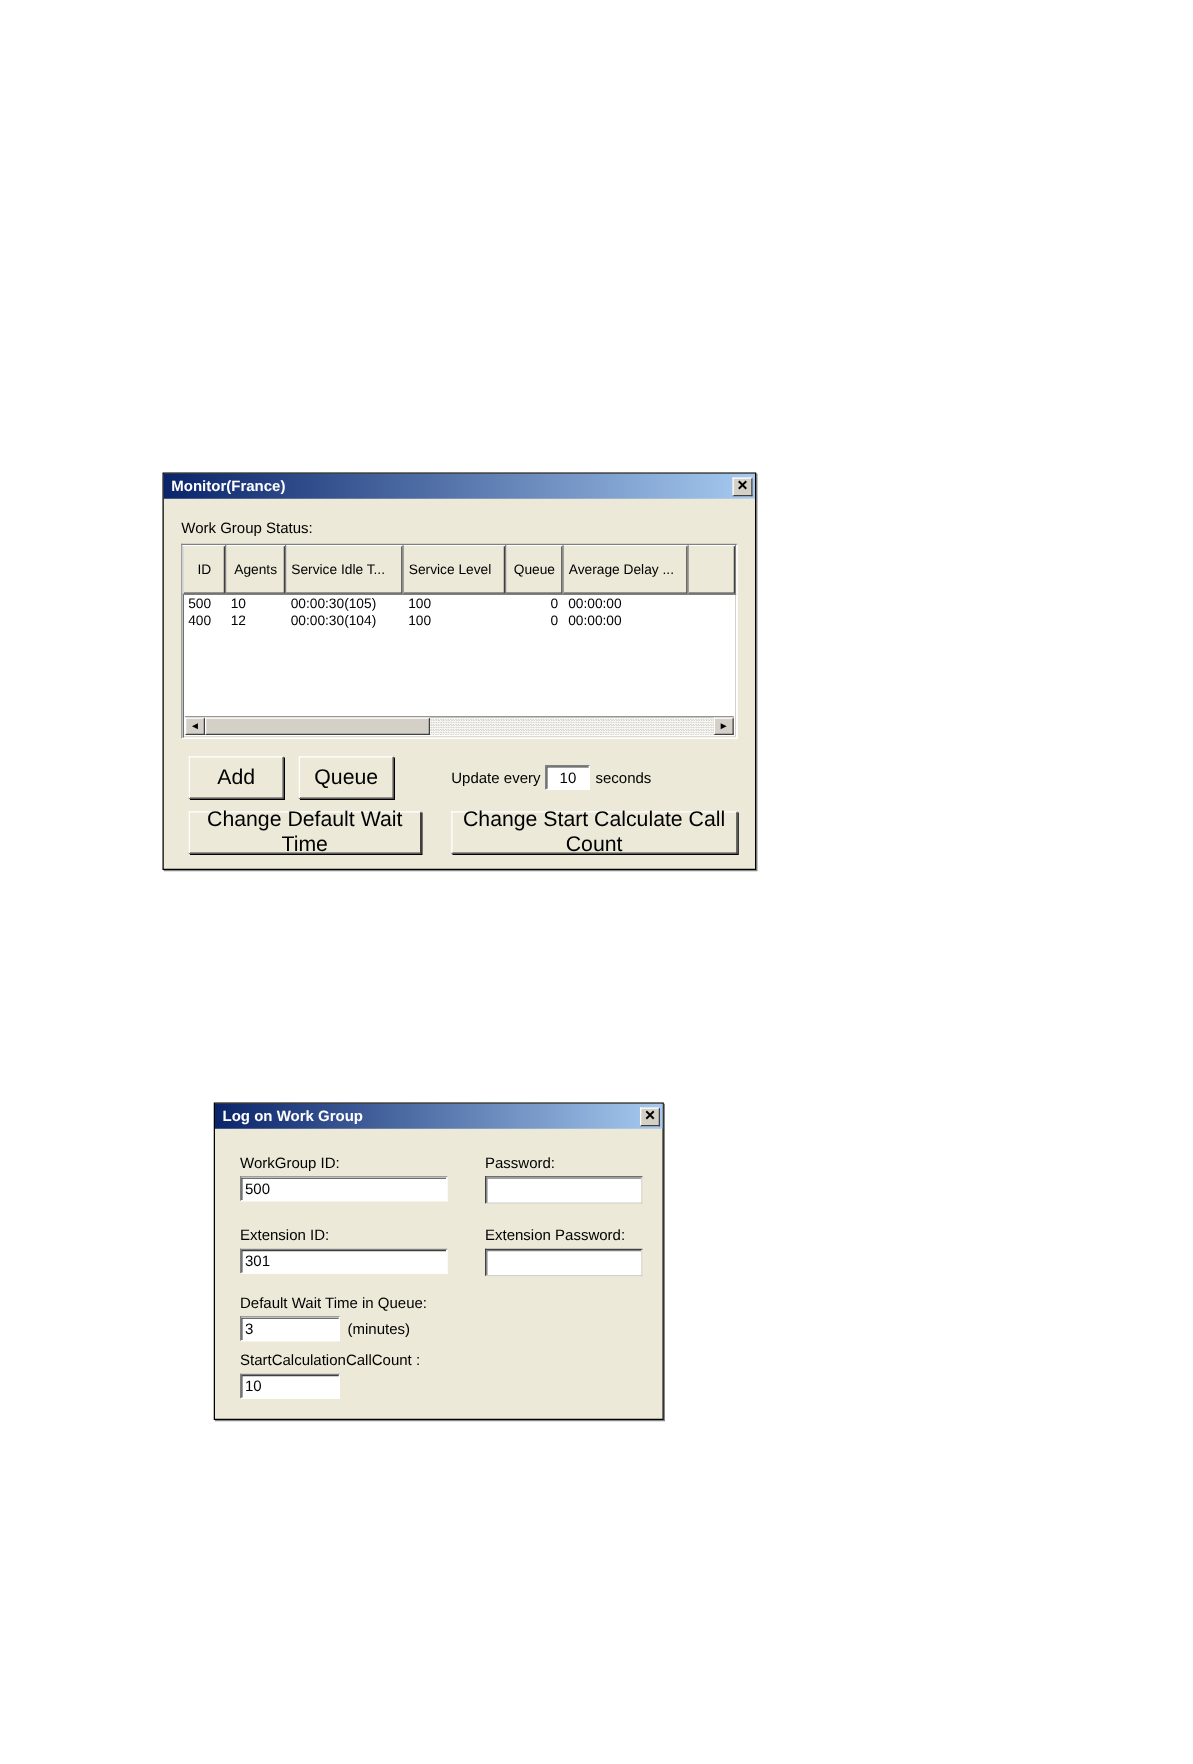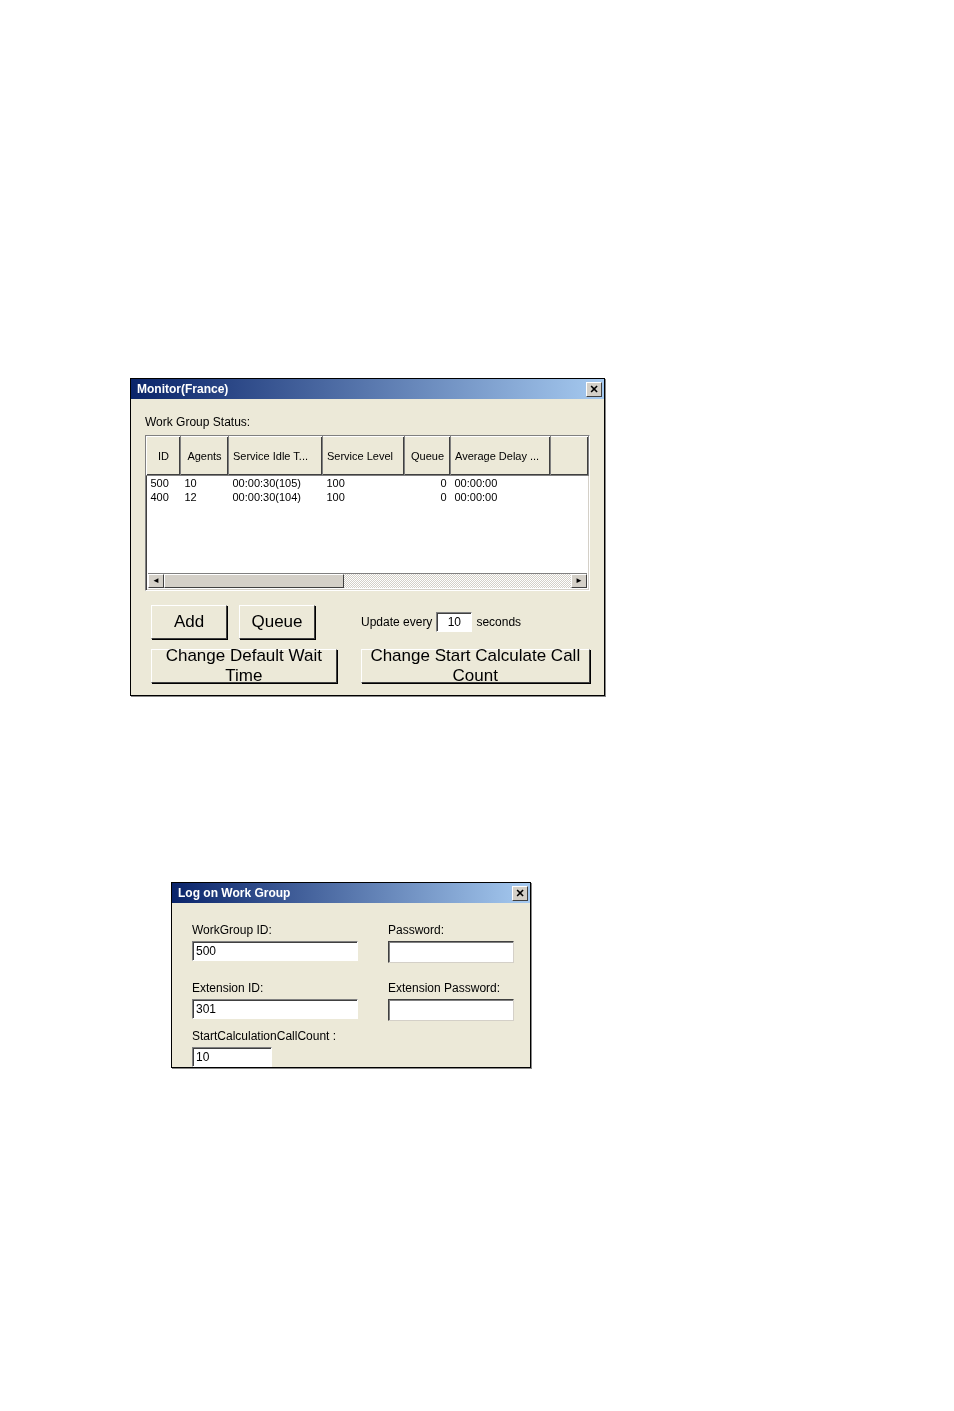--- a/index.html
+++ b/index.html
@@ -199,21 +199,21 @@
   .row2 .btn-cdwt { width: 186px; margin-left: 6px; }
   .row2 .btn-csccc { width: 230px; margin-left: 24px; }
 
   
   #logon-dialog {
     left: 171px;
     top: 882px;
     width: 360px;
   }
   #logon-dialog .dialog-body {
-    padding: 10px 16px 0 20px;
+    padding: 10px 16px 16px 20px;
   }
   .form-row {
     display: flex;
     gap: 30px;
     margin-top: 4px;
   }
   .form-col {
     display: flex;
     flex-direction: column;
   }
@@ -347,20 +347,27 @@
       <div class="form-col left">
         <div class="label">Extension ID:</div>
         <input class="sunken-input" value="301" style="">
       </div>
       <div class="form-col right">
         <div class="label">Extension Password:</div>
         <input class="sunken-input right-input" type="password" value="" style="">
       </div>
     </div>
 
+    <div style="margin-top:14px;">
+      <div class="label">Default Wait Time in Queue:</div>
+      <div class="inline-row">
+        <input class="sunken-input w80" value="3" style="">
+        <span>(minutes)</span>
+      </div>
+    </div>
 
     <div style="margin-top:8px;">
       <div class="label">StartCalculationCallCount :</div>
       <input class="sunken-input w80" value="10" style="">
     </div>
 
   </div>
 </div>
 
 </body></html>

